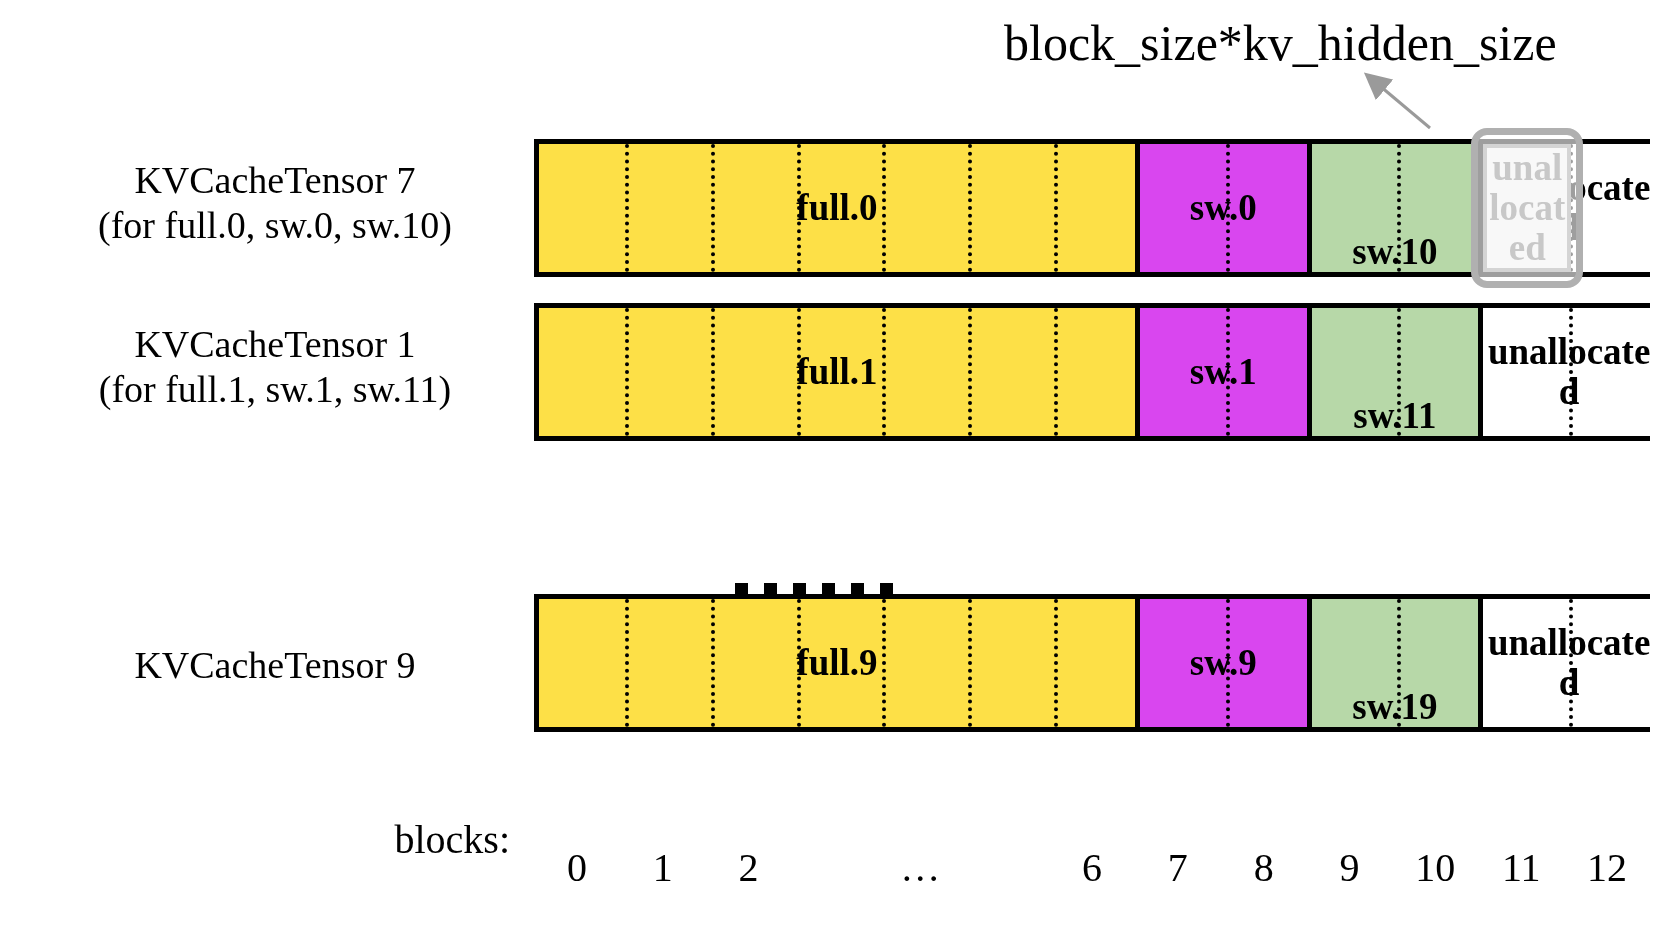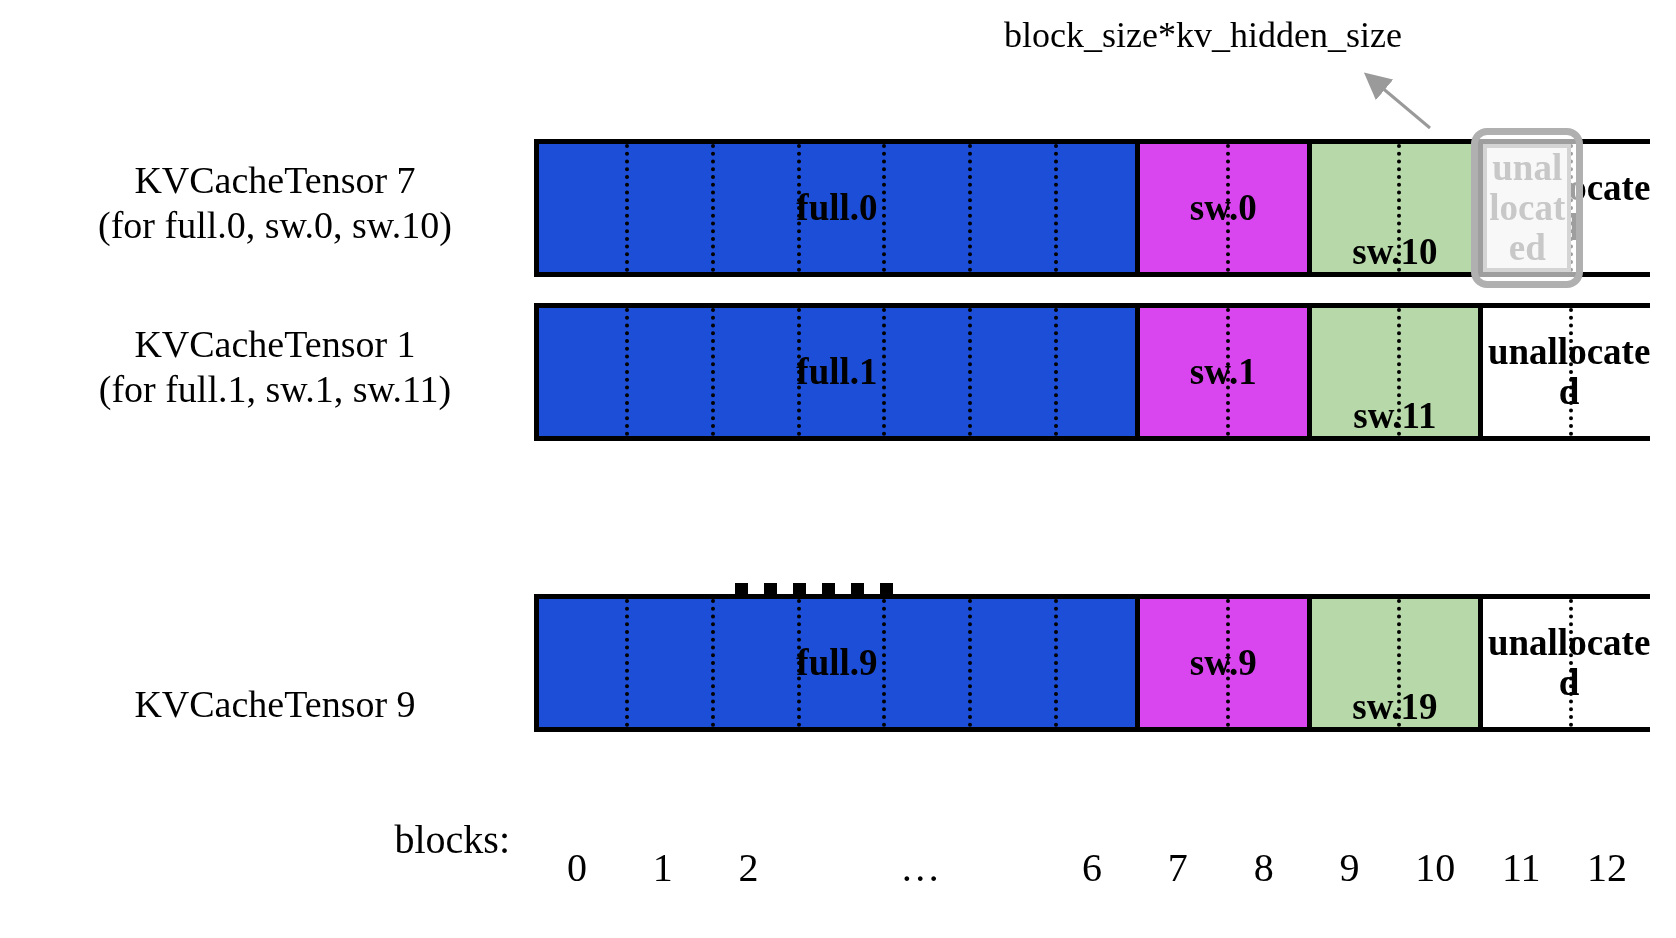--- a/index.html
+++ b/index.html
@@ -8,21 +8,21 @@
     background:#ffffff;
     font-family:"Liberation Serif","DejaVu Serif",serif;
     overflow:hidden;
     position:relative;
   }
   #stage{position:absolute;left:0;top:0;width:1676px;height:938px;}
 
   
   .annot{
     position:absolute;
-    font-size:36px;
+    font-size:50px;
     color:#000;
     white-space:nowrap;
     letter-spacing:0px;
   }
 
   
   .row-label{
     position:absolute;
     width:470px;
     text-align:center;
@@ -49,21 +49,21 @@
     display:flex;
     align-items:center;
     justify-content:center;
     font-size:37px;
     font-weight:bold;
     color:#000;
     overflow:hidden;
     border-right:5px solid #000;
   }
   .cell:last-child{border-right:none;}
-  .cell.full{background:#1d4ed8;}
+  .cell.full{background:#fde047;}
   .cell.sw{background:#d946ef;}
   .cell.sw2{background:#b7d8a8;align-items:flex-end;}
   .cell.unalloc{background:#ffffff;}
   .cell .txt{position:relative;z-index:2;text-align:center;line-height:1.08;}
   .cell.unalloc .txt{white-space:normal;width:100%;word-break:break-all;}
 
   
   .dotsep{
     position:absolute;
     top:0;bottom:0;
@@ -184,21 +184,21 @@
         </div>
         <div class="cell sw2" style="flex: 0 0 171.692px;">
           <div class="dotsep" style="left: 85.8462px;"></div>
           <div class="txt">sw.11</div>
         </div>
         <div class="cell unalloc" style="flex: 0 0 171.692px;">
           <div class="dotsep" style="left: 85.8462px;"></div>
           <div class="txt">unallocated</div>
         </div>
       </div>
-      <div class="row-label" style="left: 40px; top: 682px;"><span>KVCacheTensor 9</span></div>
+      <div class="row-label" style="left: 40px; top: 643px;"><span>KVCacheTensor 9</span></div>
       <div class="bar" style="top: 594px;">
         <div class="cell full" style="flex: 0 0 600.923px;">
           <div class="dotsep" style="left: 85.8462px;"></div>
           <div class="dotsep" style="left: 171.692px;"></div>
           <div class="dotsep" style="left: 257.538px;"></div>
           <div class="dotsep" style="left: 343.385px;"></div>
           <div class="dotsep" style="left: 429.231px;"></div>
           <div class="dotsep" style="left: 515.077px;"></div>
           <div class="txt">full.9</div>
         </div>

